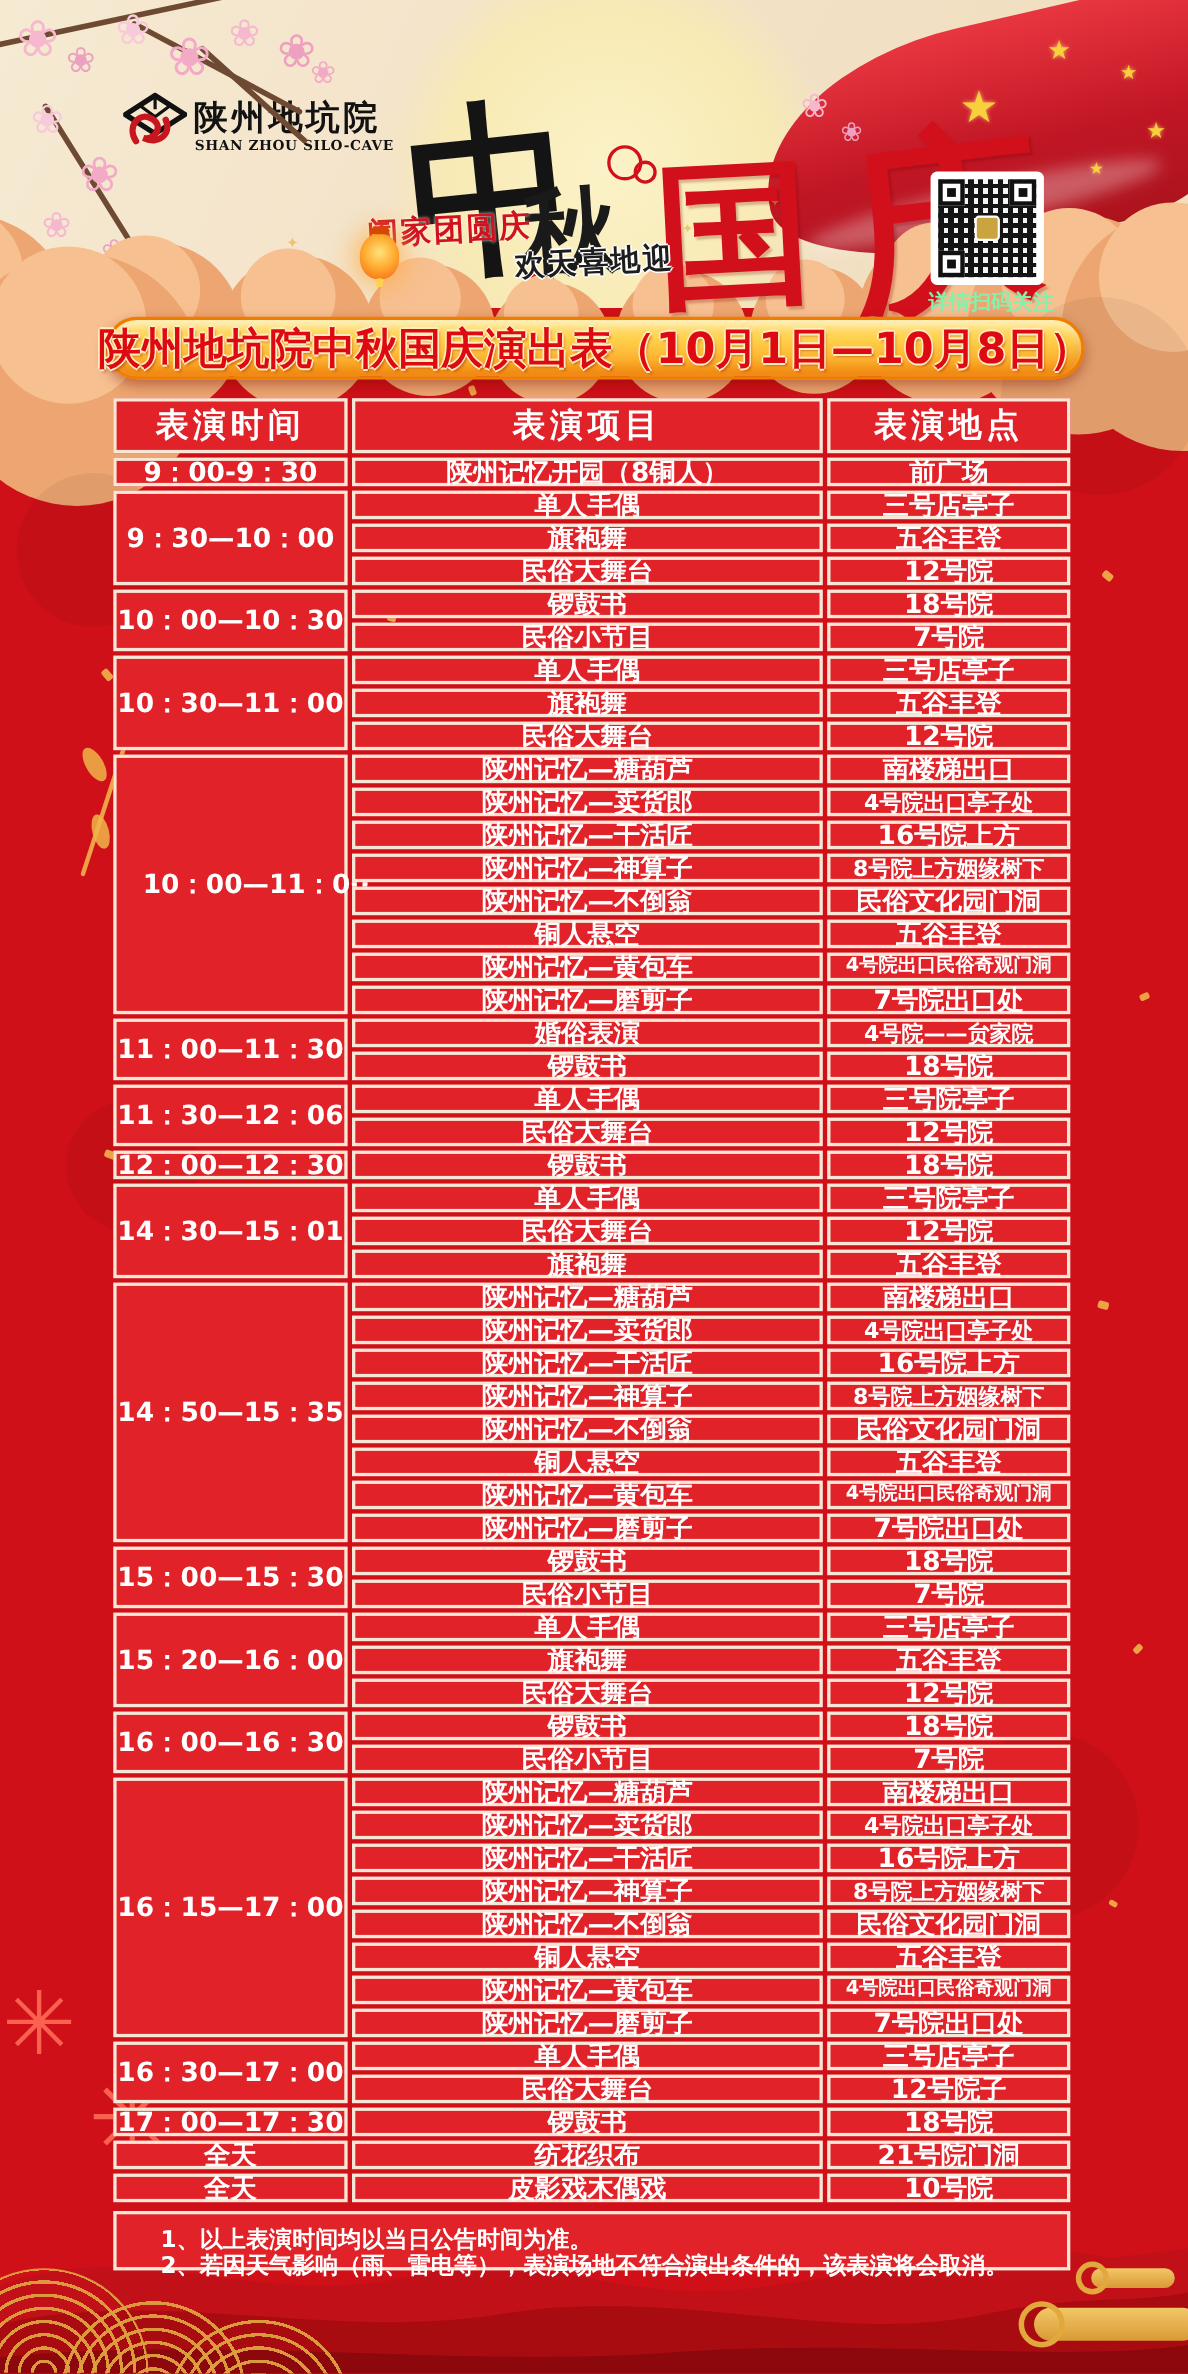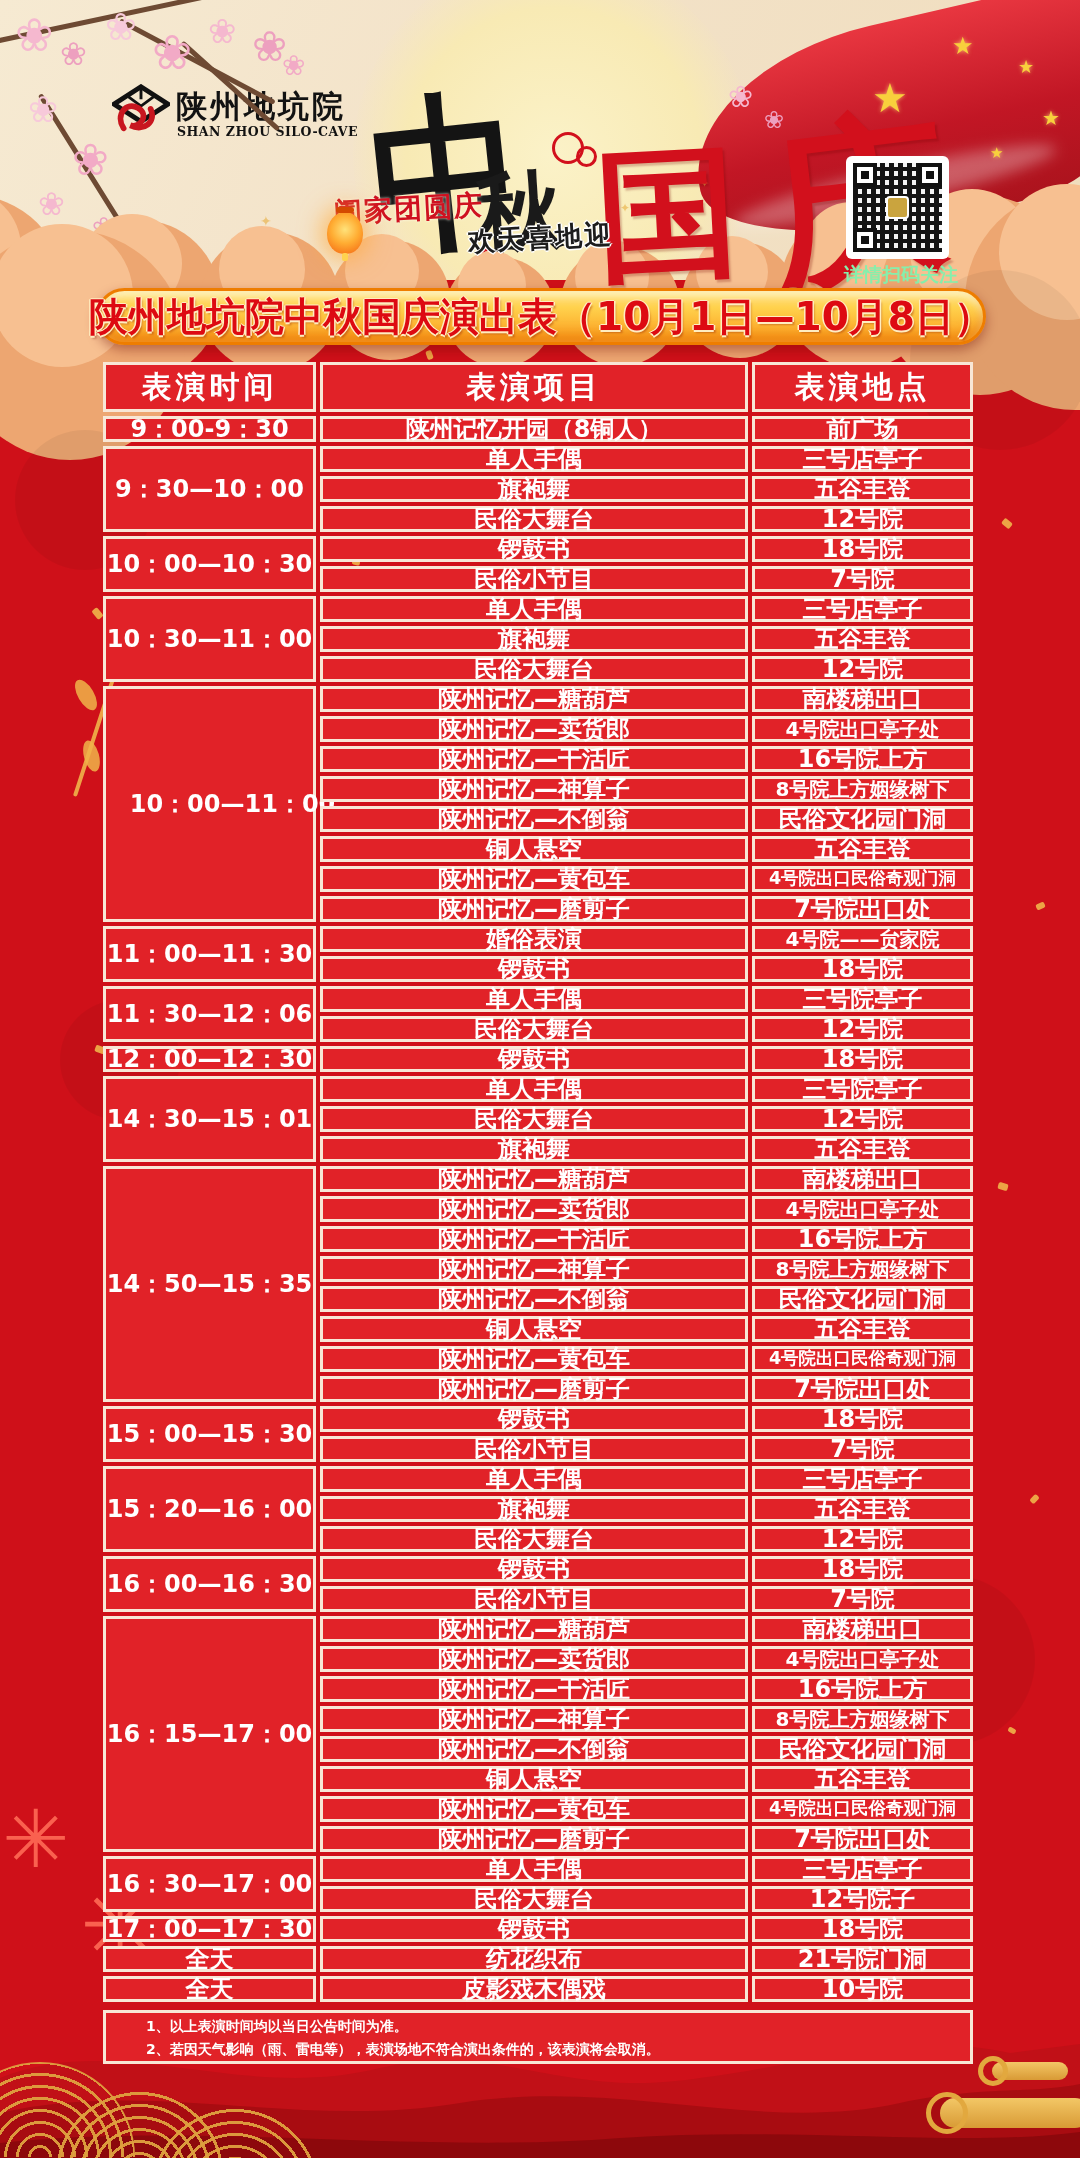--- a/index.html
+++ b/index.html
@@ -80,22 +80,22 @@
   #grid{z-index:7;left:103px;top:362px;width:870px;display:grid;
     grid-template-columns:213px 428px 221px;grid-template-rows:50px;grid-auto-rows:26px;gap:4px;}
   .cell{border:3px solid var(--border-cream);background:var(--cell-red);box-sizing:border-box;
     display:flex;align-items:center;justify-content:center;color:#fff;font-weight:700;
     font-size:24px;line-height:1;white-space:nowrap;overflow:visible;}
   .cell.hdr{font-size:30px;font-weight:900;letter-spacing:4px;}
   .cell.sm{font-size:20px;}
   .cell.xs{font-size:17.5px;}
   
   #notes{z-index:7;left:103px;top:2010px;width:870px;height:54px;border:3px solid var(--border-cream);
-    background:var(--cell-red);box-sizing:border-box;color:#fff;font-weight:700;font-size:14px;
-    padding:2px 0 0 40px;}
+    background:var(--cell-red);box-sizing:border-box;color:#fff;font-weight:700;font-size:21px;
+    padding:12px 0 0 40px;}
   #notes div{line-height:23px;white-space:nowrap;}
   
   #waves{z-index:5;left:0;bottom:0;width:1080px;height:150px;}
   .fan{z-index:6;border-radius:50% 50% 0 0 / 100% 100% 0 0;
     background:repeating-radial-gradient(circle at 50% 100%, rgba(0,0,0,0) 0 9px, #dfa03f 9px 12px);opacity:.95;}
   .ruyi-bar{z-index:6;border-radius:16px;background:linear-gradient(180deg,#f3c766,#d89a35);}
   .ruyi-curl{z-index:6;border:5px solid #e2a83e;border-radius:50%;background:transparent;box-sizing:border-box;}
 </style>
 </head>
 <body>

